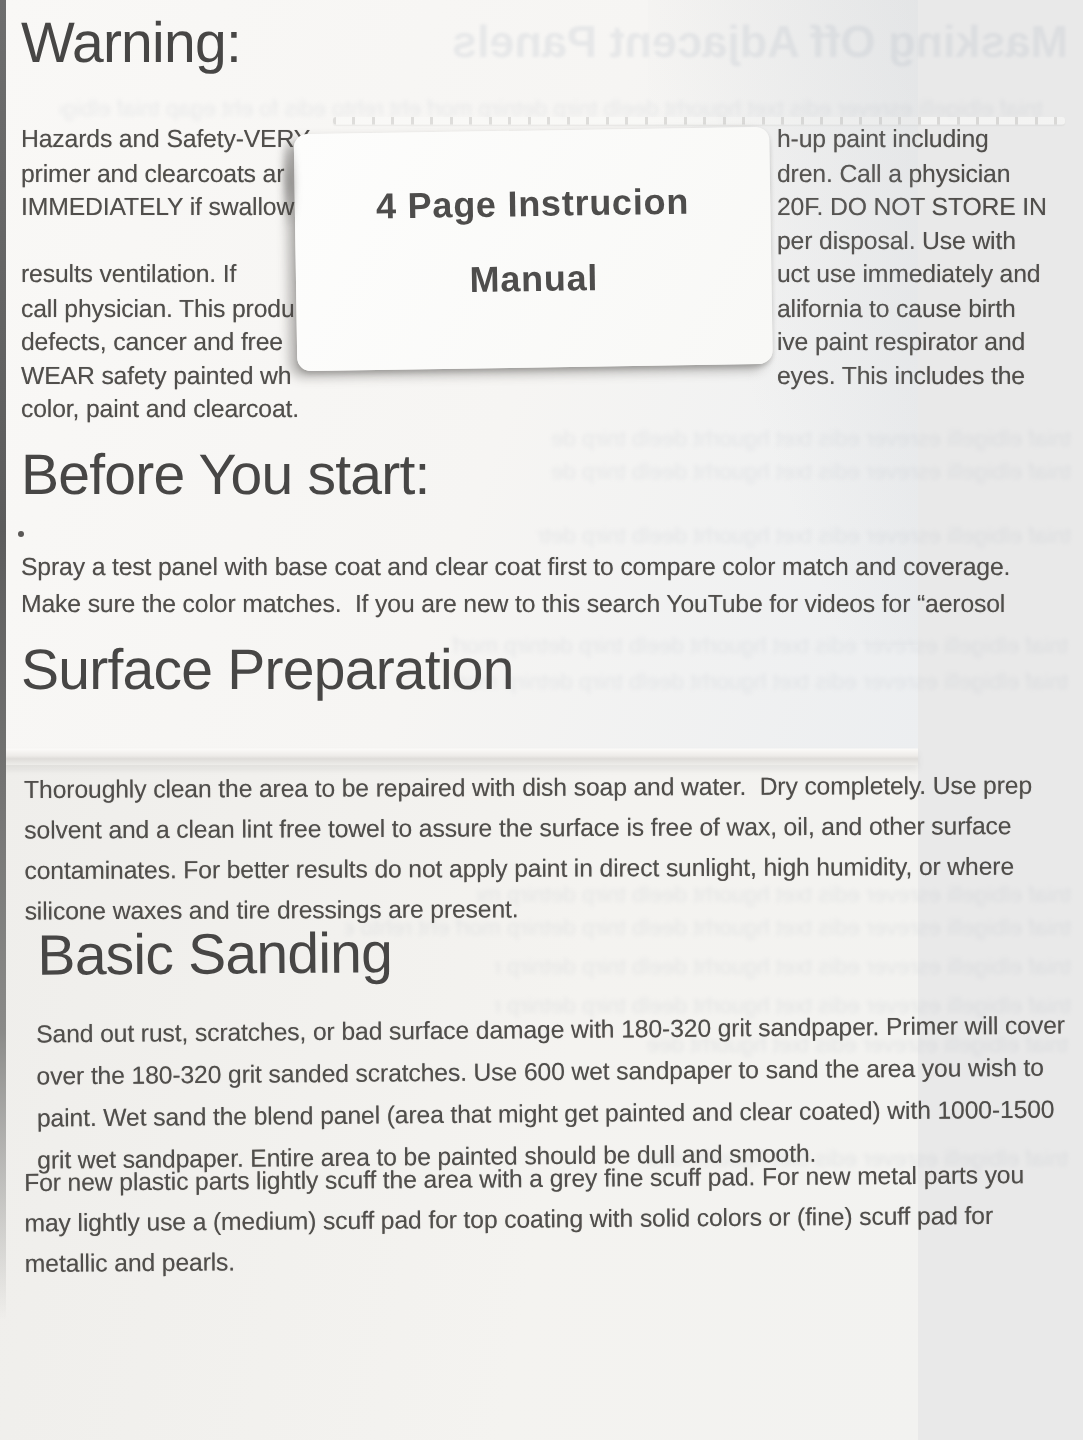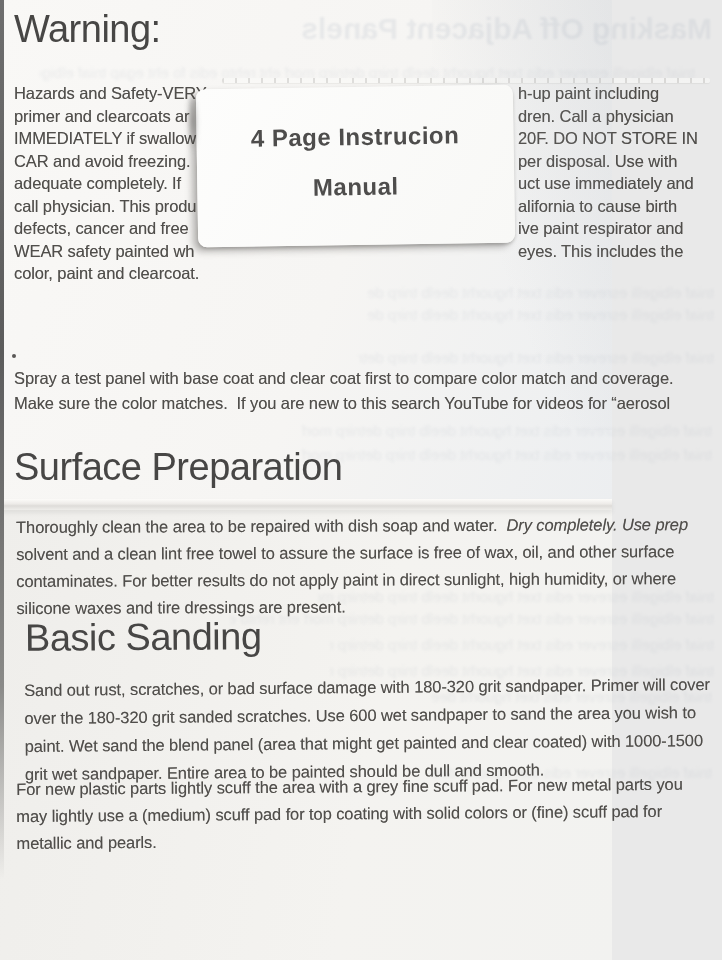--- a/index.html
+++ b/index.html
@@ -17,34 +17,34 @@
     background:linear-gradient(to bottom,#fcfbf9 0%,#edebe8 45%,#dedcd9 62%,#eeedea 100%);
     box-shadow:0 3px 4px rgba(90,88,85,.10);}
   .edge-left{position:absolute;left:0;top:0;width:4px;height:880px;z-index:4;
     background:linear-gradient(to bottom,#6e6e6e,#5c5c5c 40%,#8a8a88 78%,rgba(170,170,168,0));}
   .vignette{position:absolute;right:0;top:0;width:180px;height:430px;z-index:3;pointer-events:none;
     background:linear-gradient(250deg,rgba(158,164,172,.16),rgba(158,164,172,0) 62%);}
 
   h1.doc{position:absolute;margin:0;font-weight:400;font-size:38px;color:#474645;letter-spacing:-.5px;z-index:2;}
   #warning-h{left:14px;top:8px;}
   #before-h{left:14px;top:296px;}
-  #surface-h{left:14px;top:446px;text-align:right;}
+  #surface-h{left:14px;top:426px;text-align:right;}
   #basic-h{left:25px;top:616px;transform:rotate(-.4deg);}
 
   .para{position:absolute;color:#504e4b;font-size:16.5px;letter-spacing:-.1px;z-index:2;
     text-shadow:0 0 .5px rgba(95,92,89,.55);}
   .pline{white-space:pre;}
   #warning-para{left:14px;top:82px;width:696px;}
   .wline{position:relative;height:22.5px;line-height:22.5px;white-space:pre;}
   .wline .rfrag{position:absolute;left:504px;top:0;}
   #before-para{left:14px;top:366px;width:702px;line-height:25px;}
   #surface-lines{left:16px;top:514px;width:702px;line-height:27px;transform:rotate(-.25deg);transform-origin:left top;}
   #sanding-lines{left:24px;top:676px;width:700px;line-height:28px;transform:rotate(-.5deg);transform-origin:left top;}
   #scuff-lines{left:16px;top:776px;width:700px;line-height:27px;transform:rotate(-.45deg);transform-origin:left top;}
-  .ital{font-style:italic;}
+  .ital{}
 
   .stray-dot{position:absolute;left:12px;top:354px;width:4px;height:4px;border-radius:50%;background:#5a5856;z-index:2;}
 
   .perforation{position:absolute;left:222px;top:78px;width:488px;height:5px;z-index:2;border-radius:2px;opacity:.65;
     background:repeating-linear-gradient(90deg,rgba(205,204,201,.9) 0 2px,rgba(250,250,248,.95) 2px 13px);
     box-shadow:0 1px 1px rgba(120,118,115,.15);}
 
   .sticker{position:absolute;left:197px;top:87px;width:317px;height:158px;z-index:5;
     background:linear-gradient(120deg,#fdfdfc,#f8f8f6);
     border-radius:9px;transform:rotate(-.9deg);
@@ -90,33 +90,34 @@
   <div class="perforation"></div>
   <div class="vignette"></div>
   <div class="edge-left"></div>
 
   <h1 class="doc" id="warning-h">Warning:</h1>
 
   <div class="para" id="warning-para">
       <div class="wline"><span class="lfrag">Hazards and Safety-VERY</span><span class="rfrag">h-up paint including</span></div>
       <div class="wline"><span class="lfrag">primer and clearcoats ar</span><span class="rfrag">dren. Call a physician</span></div>
       <div class="wline"><span class="lfrag">IMMEDIATELY if swallow</span><span class="rfrag">20F. DO NOT STORE IN</span></div>
-      <div class="wline"><span class="lfrag">CAR and avoid freezing.</span><span class="rfrag">per disposal. Use with</span></div>
-      <div class="wline"><span class="lfrag">adequate completely. If</span><span class="rfrag">uct use immediately and</span></div>
+      <div class="wline"><span class="rfrag">per disposal. Use with</span></div>
+      <div class="wline"><span class="lfrag">results ventilation. If</span><span class="rfrag">uct use immediately and</span></div>
       <div class="wline"><span class="lfrag">call physician. This produ</span><span class="rfrag">alifornia to cause birth</span></div>
       <div class="wline"><span class="lfrag">defects, cancer and free</span><span class="rfrag">ive paint respirator and</span></div>
       <div class="wline"><span class="lfrag">WEAR safety painted wh</span><span class="rfrag">eyes. This includes the</span></div>
       <div class="wline"><span class="lfrag">color, paint and clearcoat.</span></div>
     </div>
 
   <div class="sticker">
     <div class="sticker-line">4 Page Instrucion</div>
     <div class="sticker-line">Manual</div>
   </div>
 
+  <h1 class="doc" id="before-h">Before You start:</h1>
   <div class="stray-dot"></div>
 
   <div class="para" id="before-para">
       <div class="pline">Spray a test panel with base coat and clear coat first to compare color match and coverage.</div>
       <div class="pline">Make sure the color matches.  If you are new to this search YouTube for videos for “aerosol</div>
     </div>
 
   <h1 class="doc" id="surface-h">Surface Preparation</h1>
 
   <div class="para" id="surface-lines">

